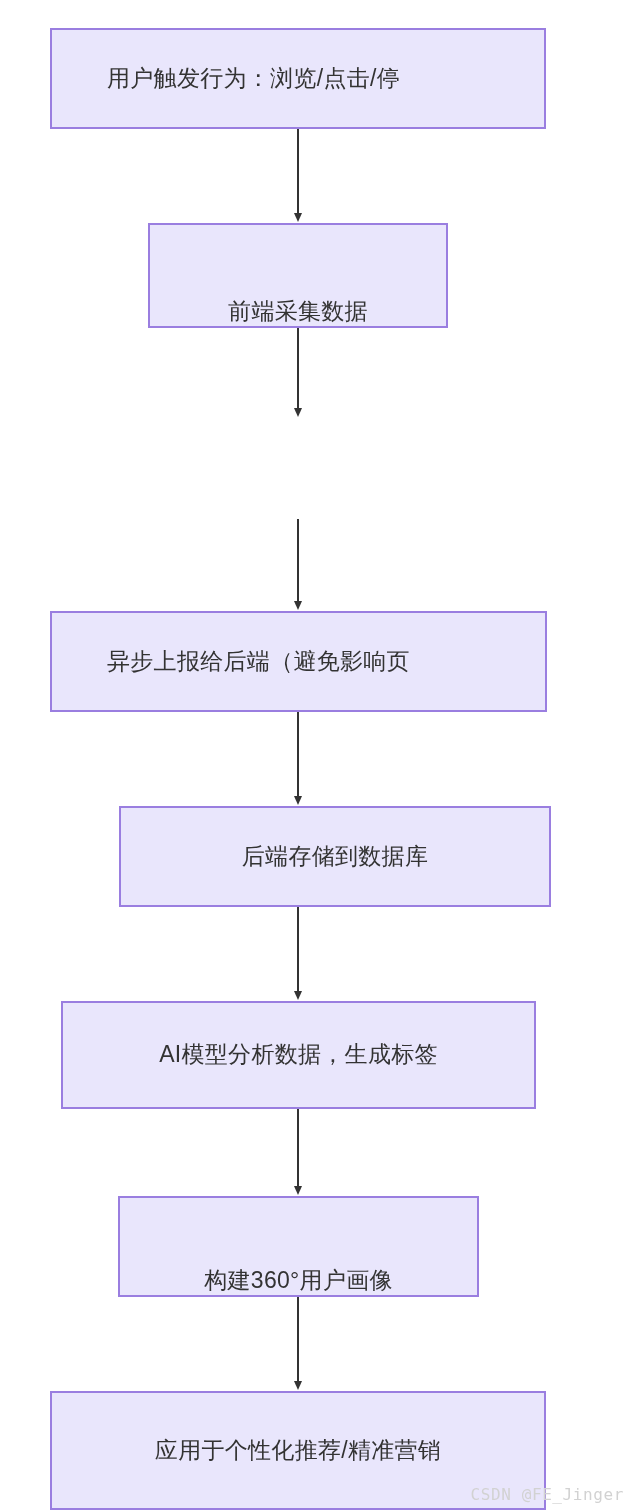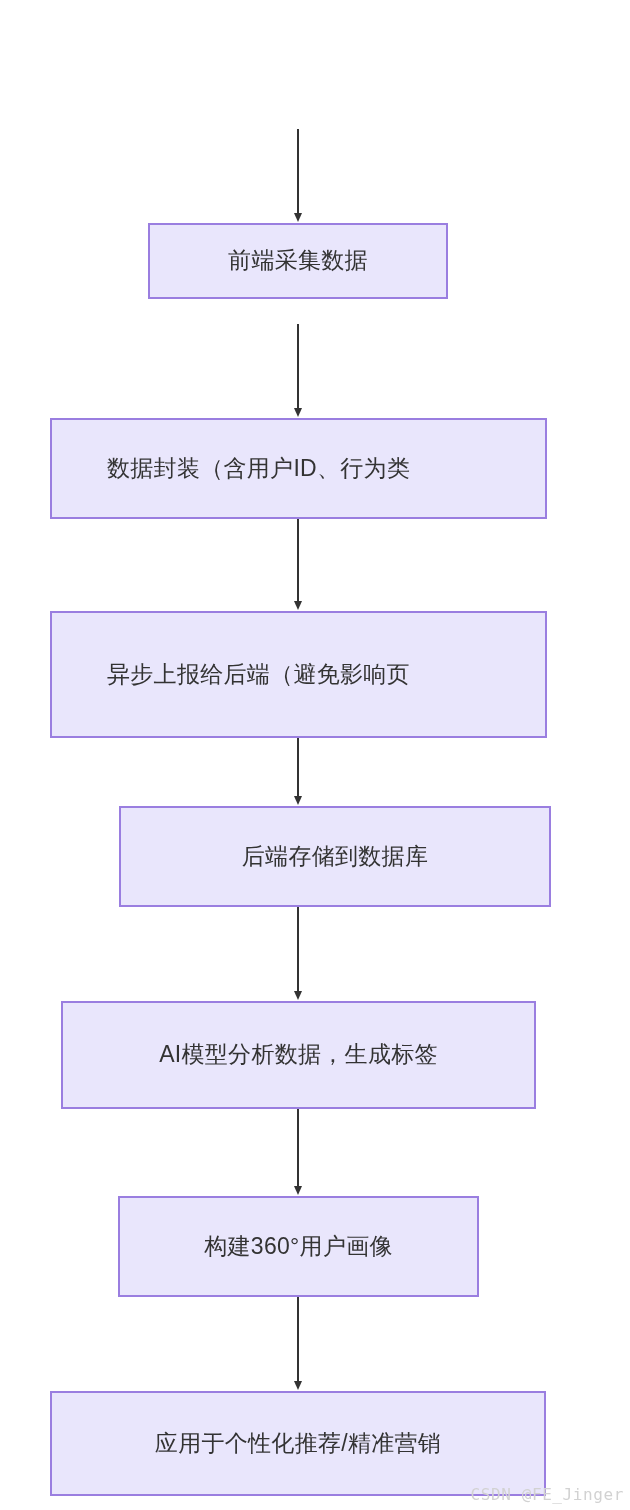--- a/index.html
+++ b/index.html
@@ -47,27 +47,27 @@
   
   .node.clipped {
     justify-content: flex-start;
   }
   .node.clipped .node-label {
     padding-left: 55px;
   }
 
   
   #node-1 { left: 50px;  top: 28px;   width: 496px; height: 101px; }
-  #node-2 { left: 148px; top: 223px;  width: 300px; height: 76px; }
+  #node-2 { left: 148px; top: 223px;  width: 300px; height: 105px; align-items: flex-end; }
   #node-3 { left: 50px;  top: 418px;  width: 497px; height: 101px; }
-  #node-4 { left: 50px;  top: 611px;  width: 497px; height: 127px; }
+  #node-4 { left: 50px;  top: 611px;  width: 497px; height: 101px; }
   #node-5 { left: 119px; top: 806px;  width: 432px; height: 101px; }
   #node-6 { left: 61px;  top: 1001px; width: 475px; height: 108px; }
-  #node-7 { left: 118px; top: 1196px; width: 361px; height: 101px; }
-  #node-8 { left: 50px;  top: 1391px; width: 496px; height: 105px; }
+  #node-7 { left: 118px; top: 1196px; width: 361px; height: 101px; align-items: flex-end; }
+  #node-8 { left: 50px;  top: 1391px; width: 496px; height: 119px; }
 
   
   .connector {
     position: absolute;
     left: 0;
     top: 0;
     width: 630px;
     height: 1510px;
     pointer-events: none;
   }
@@ -99,28 +99,28 @@
       <line x1="298" y1="129" x2="298" y2="215"></line>
       <line x1="298" y1="324" x2="298" y2="410"></line>
       <line x1="298" y1="519" x2="298" y2="603"></line>
       <line x1="298" y1="712" x2="298" y2="798"></line>
       <line x1="298" y1="907" x2="298" y2="993"></line>
       <line x1="298" y1="1102" x2="298" y2="1188"></line>
       <line x1="298" y1="1297" x2="298" y2="1383"></line>
     </g>
   </svg>
 
+  <div class="node clipped" id="node-1">
+    <span class="node-label">用户触发行为：浏览/点击/停</span>
+  </div>
 
   <div class="node" id="node-2">
     <span class="node-label">前端采集数据</span>
   </div>
 
-  <div class="node clipped" id="node-3">
-    <span class="node-label">数据封装（含用户ID、行为类</span>
-  </div>
 
   <div class="node clipped" id="node-4">
     <span class="node-label">异步上报给后端（避免影响页</span>
   </div>
 
   <div class="node" id="node-5">
     <span class="node-label">后端存储到数据库</span>
   </div>
 
   <div class="node" id="node-6">

